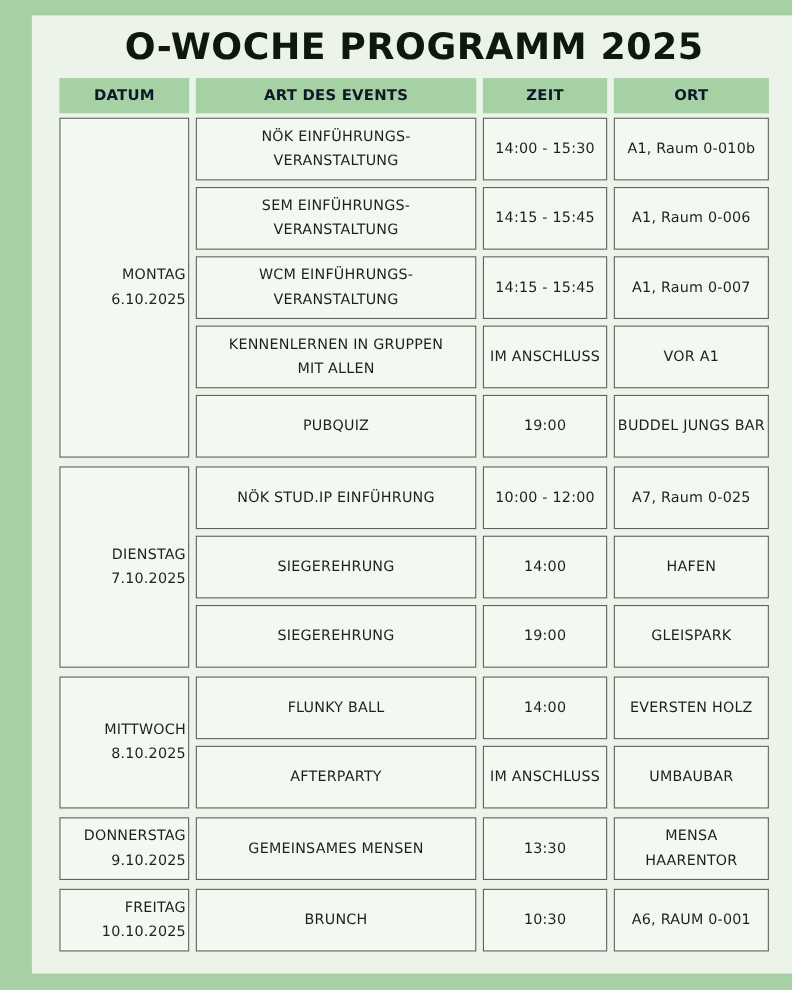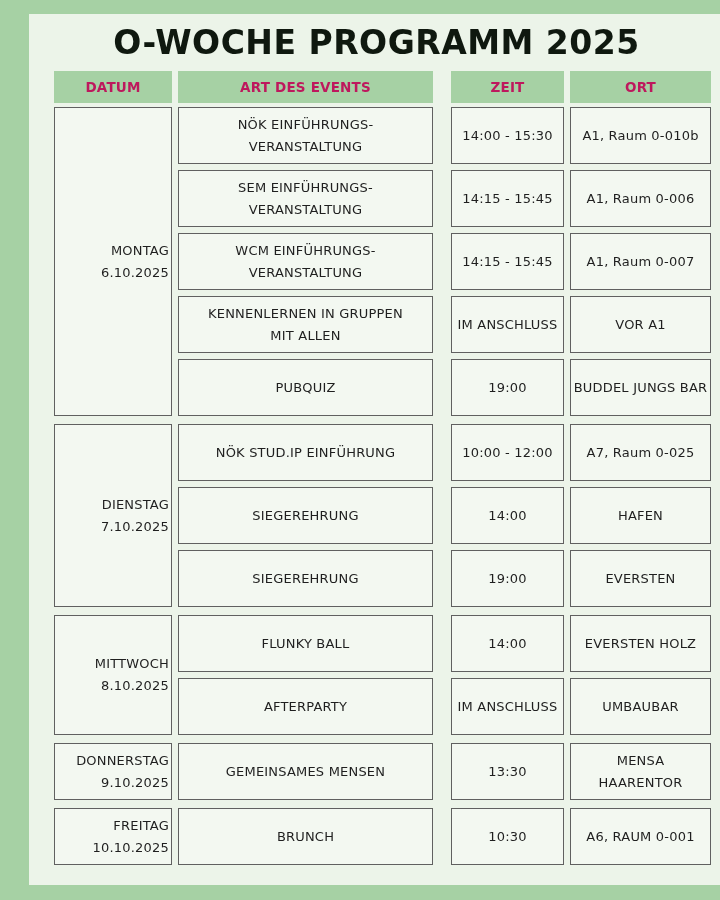--- a/index.html
+++ b/index.html
@@ -35,26 +35,26 @@
     height: 32px;
     margin-bottom: 4px;
   }
   .hcell {
     background: #a6d1a4;
     display: flex;
     align-items: center;
     justify-content: center;
     font-size: 13.5px;
     font-weight: 600;
-    color: #be185d;
+    color: #0f172a;
     letter-spacing: 0.2px;
   }
   .col-datum { width: 118px; flex: none; }
   .col-event { width: 255px; flex: none; }
-  .col-zeit  { width: 113px; flex: none; margin-left: 12px; }
+  .col-zeit  { width: 113px; flex: none; }
   .col-ort   { width: 141px; flex: none; }
   .group {
     display: flex;
     gap: 6px;
     margin-bottom: 8px;
   }
   .rows {
     display: flex;
     flex-direction: column;
     gap: 6px;
@@ -137,21 +137,21 @@
               <div class="cell col-ort">A7, Raum 0-025</div>
             </div>
             <div class="erow">
               <div class="cell col-event">SIEGEREHRUNG</div>
               <div class="cell col-zeit">14:00</div>
               <div class="cell col-ort">HAFEN</div>
             </div>
             <div class="erow">
               <div class="cell col-event">SIEGEREHRUNG</div>
               <div class="cell col-zeit">19:00</div>
-              <div class="cell col-ort">EVERSTEN</div>
+              <div class="cell col-ort">GLEISPARK</div>
             </div>
           </div>
         </div>
         <div class="group">
           <div class="cell datecell col-datum"><div class="">MITTWOCH</div><div class="">8.10.2025</div></div>
           <div class="rows">
             <div class="erow">
               <div class="cell col-event">FLUNKY BALL</div>
               <div class="cell col-zeit">14:00</div>
               <div class="cell col-ort">EVERSTEN HOLZ</div>

